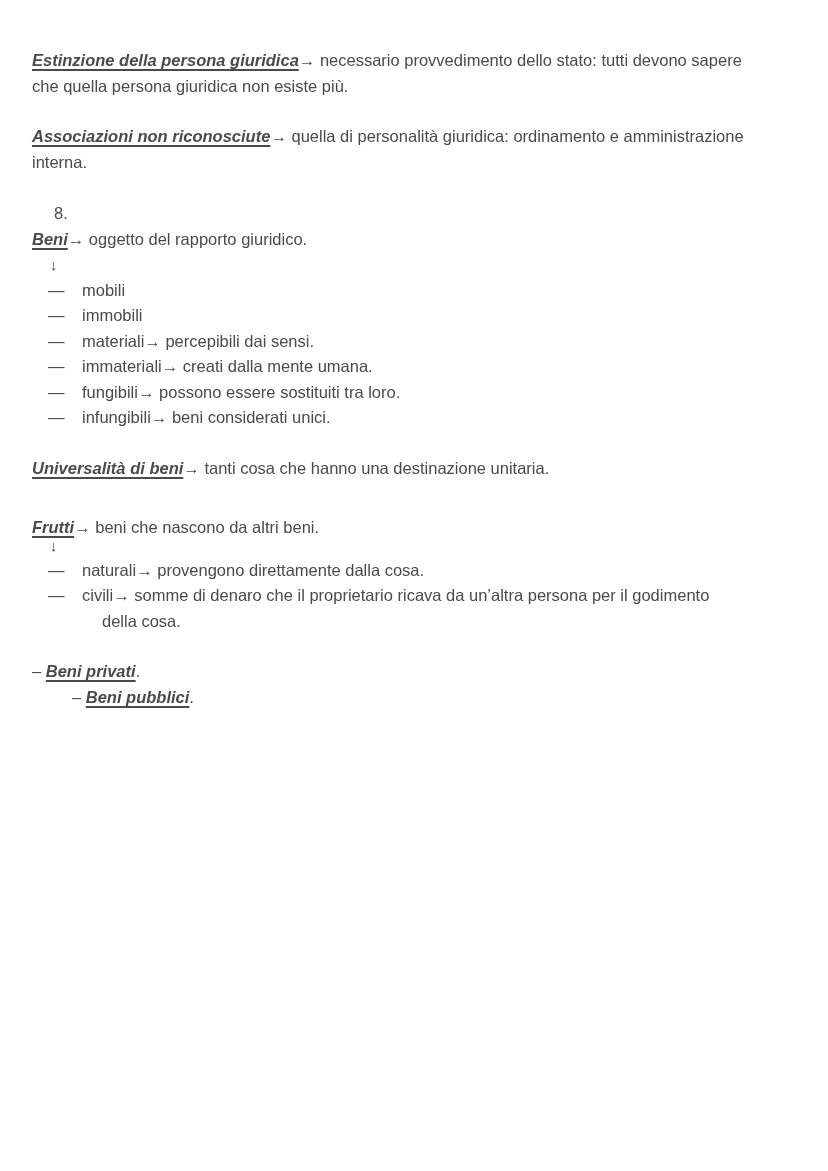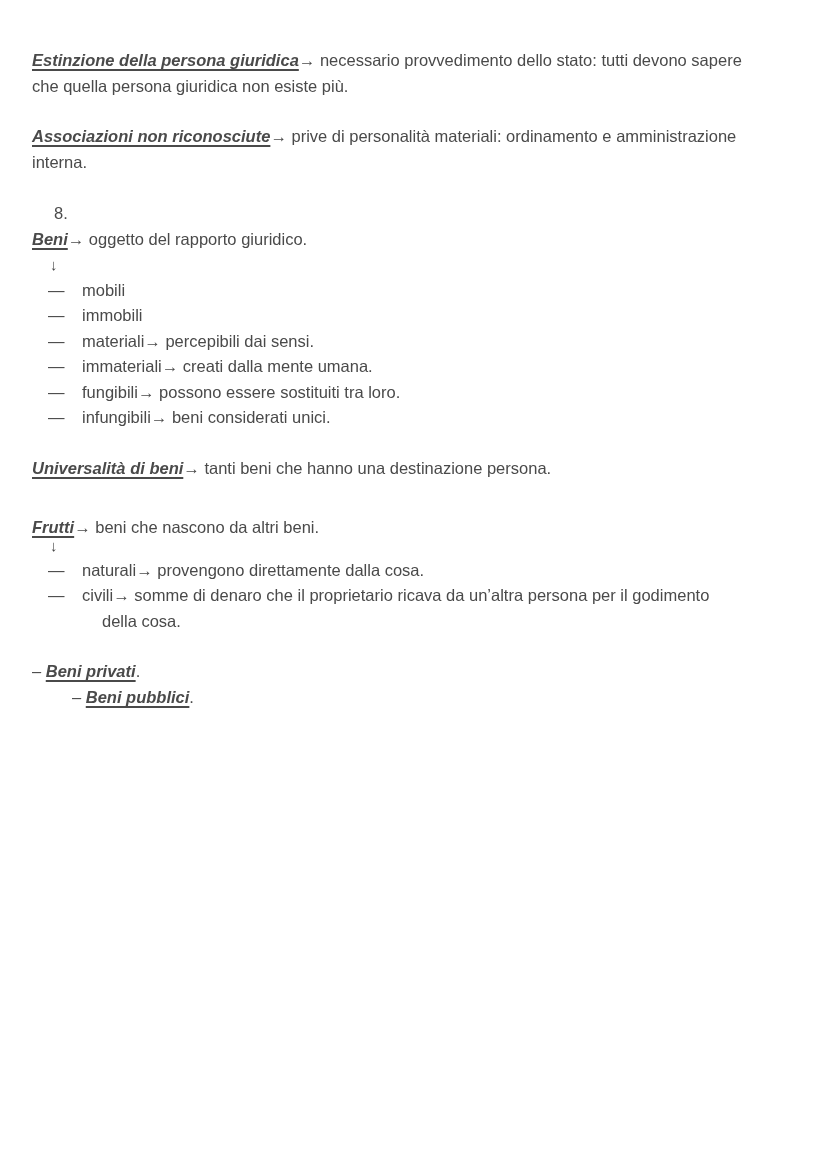--- a/index.html
+++ b/index.html
@@ -21,21 +21,21 @@
 <body>
 
 <div>
 
   <div class="line" style="top:48px;">
     <span class="term">Estinzione della persona giuridica</span><span>→</span><span> necessario provvedimento dello stato: tutti devono sapere</span>
   </div>
   <div class="line" style="top:74px;">che quella persona giuridica non esiste più.</div>
 
   <div class="line" style="top:124px;">
-    <span class="term">Associazioni non riconosciute</span><span>→</span><span> prive di personalità materiali: ordinamento e amministrazione</span>
+    <span class="term">Associazioni non riconosciute</span><span>→</span><span> quella di personalità giuridica: ordinamento e amministrazione</span>
   </div>
   <div class="line" style="top:150px;">interna.</div>
 
   <div class="line num" style="top:201px;">8.</div>
 
   <div class="line" style="top:227px;">
     <span class="term">Beni</span><span>→</span><span> oggetto del rapporto giuridico.</span>
   </div>
   <div class="line arrowdown" style="top:252px;">↓</div>
 
@@ -58,21 +58,21 @@
   <div class="line item" style="top:380px;">
     <span>—</span>
     <span class="txt"><span class="bold">fungibili</span><span>→ possono essere sostituiti tra loro.</span></span>
   </div>
   <div class="line item" style="top:405px;">
     <span>—</span>
     <span class="txt"><span class="bold">infungibili</span><span>→ beni considerati unici.</span></span>
   </div>
 
   <div class="line" style="top:456px;">
-    <span class="term">Universalità di beni</span><span>→</span><span> tanti beni che hanno una destinazione persona.</span>
+    <span class="term">Universalità di beni</span><span>→</span><span> tanti cosa che hanno una destinazione unitaria.</span>
   </div>
 
   <div class="line" style="top:515px;">
     <span class="term">Frutti</span><span>→</span><span> beni che nascono da altri beni.</span>
   </div>
   <div class="line arrowdown" style="top:533px;">↓</div>
 
   <div class="line item" style="top:558px;">
     <span>—</span>
     <span class="txt"><span class="bold">naturali</span><span>→ provengono direttamente dalla cosa.</span></span>

